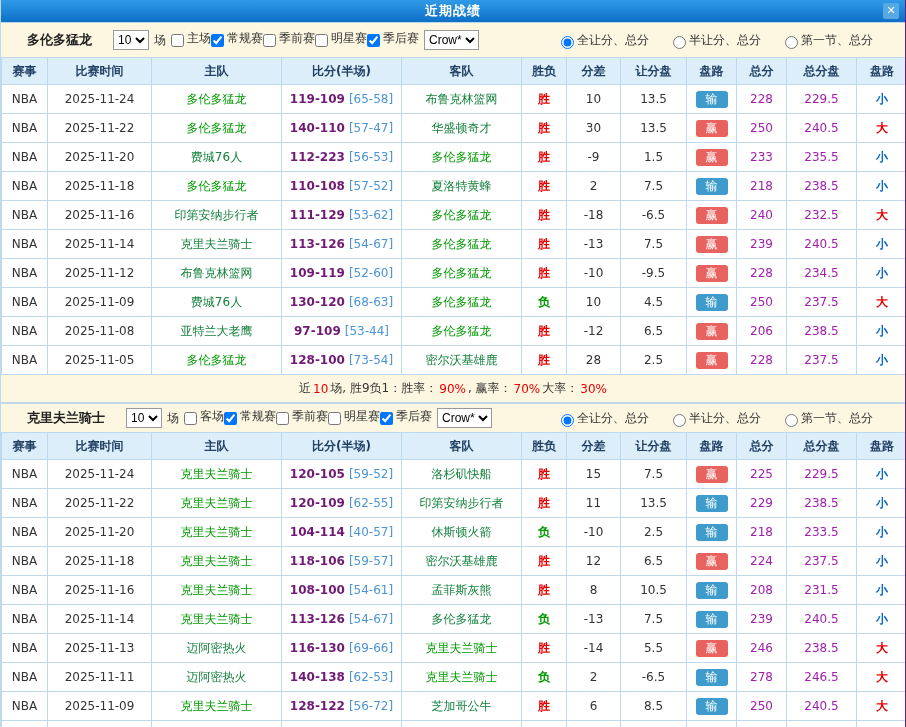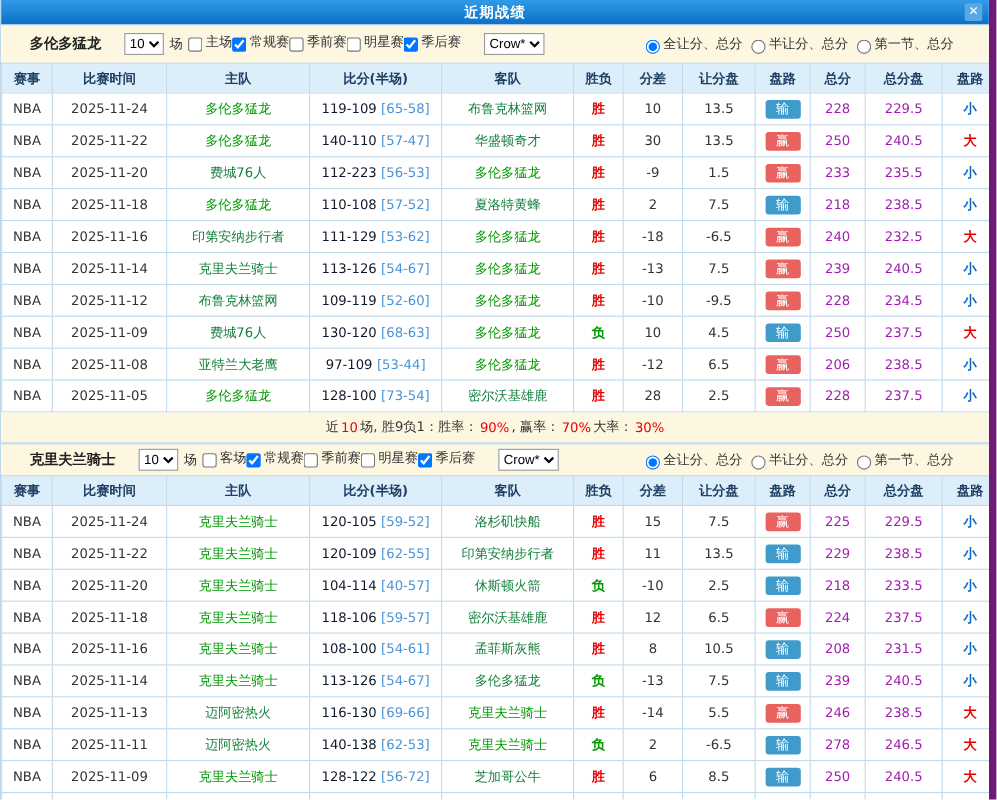--- a/index.html
+++ b/index.html
@@ -1,42 +1,42 @@
 <!DOCTYPE html>
 <html><head>
 <meta charset="utf-8">
 <style>
   html,body{margin:0;padding:0}
   body{
     width:906px;height:727px;overflow:hidden;background:#fff;
     font-family:"DejaVu Sans","Liberation Sans",sans-serif;
     font-size:12px;color:#333;
   }
-  .panel{width:906px;height:727px;overflow:hidden;border-left:1px solid #bfd9ec;border-right:7px solid #701a75;box-sizing:border-box}
+  .panel{width:906px;height:727px;overflow:hidden;border-left:1px solid #bfd9ec;border-right:1px solid #701a75;box-sizing:border-box}
   
   .titlebar{height:22px;background:linear-gradient(#2f9be8,#0d6fc6);display:flex;align-items:center;justify-content:center;position:relative}
   .title{color:#fff;font-weight:bold;font-size:13px;letter-spacing:1px}
   .close{position:absolute;right:6px;top:3px;width:16px;height:16px;background:#57a9e4;color:#fff;
          font-size:11px;line-height:16px;text-align:center;border-radius:2px;cursor:pointer;font-weight:bold}
   
   .filterbar{height:35px;background:#fdf7e2;display:flex;align-items:center;gap:5px;padding:0 6px;border-top:1px solid #bfd9ec;box-sizing:border-box}
   .teamname{font-weight:bold;font-size:13px;color:#222;margin:0 16px 0 20px;white-space:nowrap}
   select{font-size:12px;height:20px;border:1px solid #999;background:#fff}
   .cb,.rd{display:inline-flex;align-items:flex-end;gap:2px;font-size:12px;white-space:nowrap;cursor:pointer}
   .cb input,.rd input{margin:0 1px 0 0;width:13px;height:13px}
-  .radios{margin-left:auto;display:flex;gap:8px;padding-right:26px}
-  .src-select{margin-left:16px}
+  .radios{margin-left:auto;display:flex;gap:24px;padding-right:26px}
+  .src-select{margin-left:0}
   
   table{border-collapse:collapse;table-layout:fixed;width:906px}
   th,td{border:1px solid #bfd9ec;text-align:center;overflow:hidden;white-space:nowrap;padding:0 2px}
   th{background:#dceefa;height:26px;font-size:12px;color:#1f3f63;font-weight:bold}
   td{height:28px;font-size:12px;background:#fff}
   .team{color:#15803d}
   .focus{color:#009900}
-  .score-main{font-weight:normal;color:#0f172a}
+  .score-main{font-weight:bold;color:#701a75}
   .score-half{color:#4a94d8;margin-left:4px}
   .result-win{color:#e60000;font-weight:bold}
   .result-loss{color:#009900;font-weight:bold}
   .num{color:#333}
   .blue{color:#a21caf}
   .badge{display:inline-block;min-width:24px;padding:1px 4px;border-radius:3px;color:#fff;font-size:12px;line-height:15px}
   .badge-win{background:#e8635f}
   .badge-lose{background:#3f9bcb}
   .ou-over{color:#e60000;font-weight:bold}
   .ou-under{color:#0a67c2;font-weight:bold}

